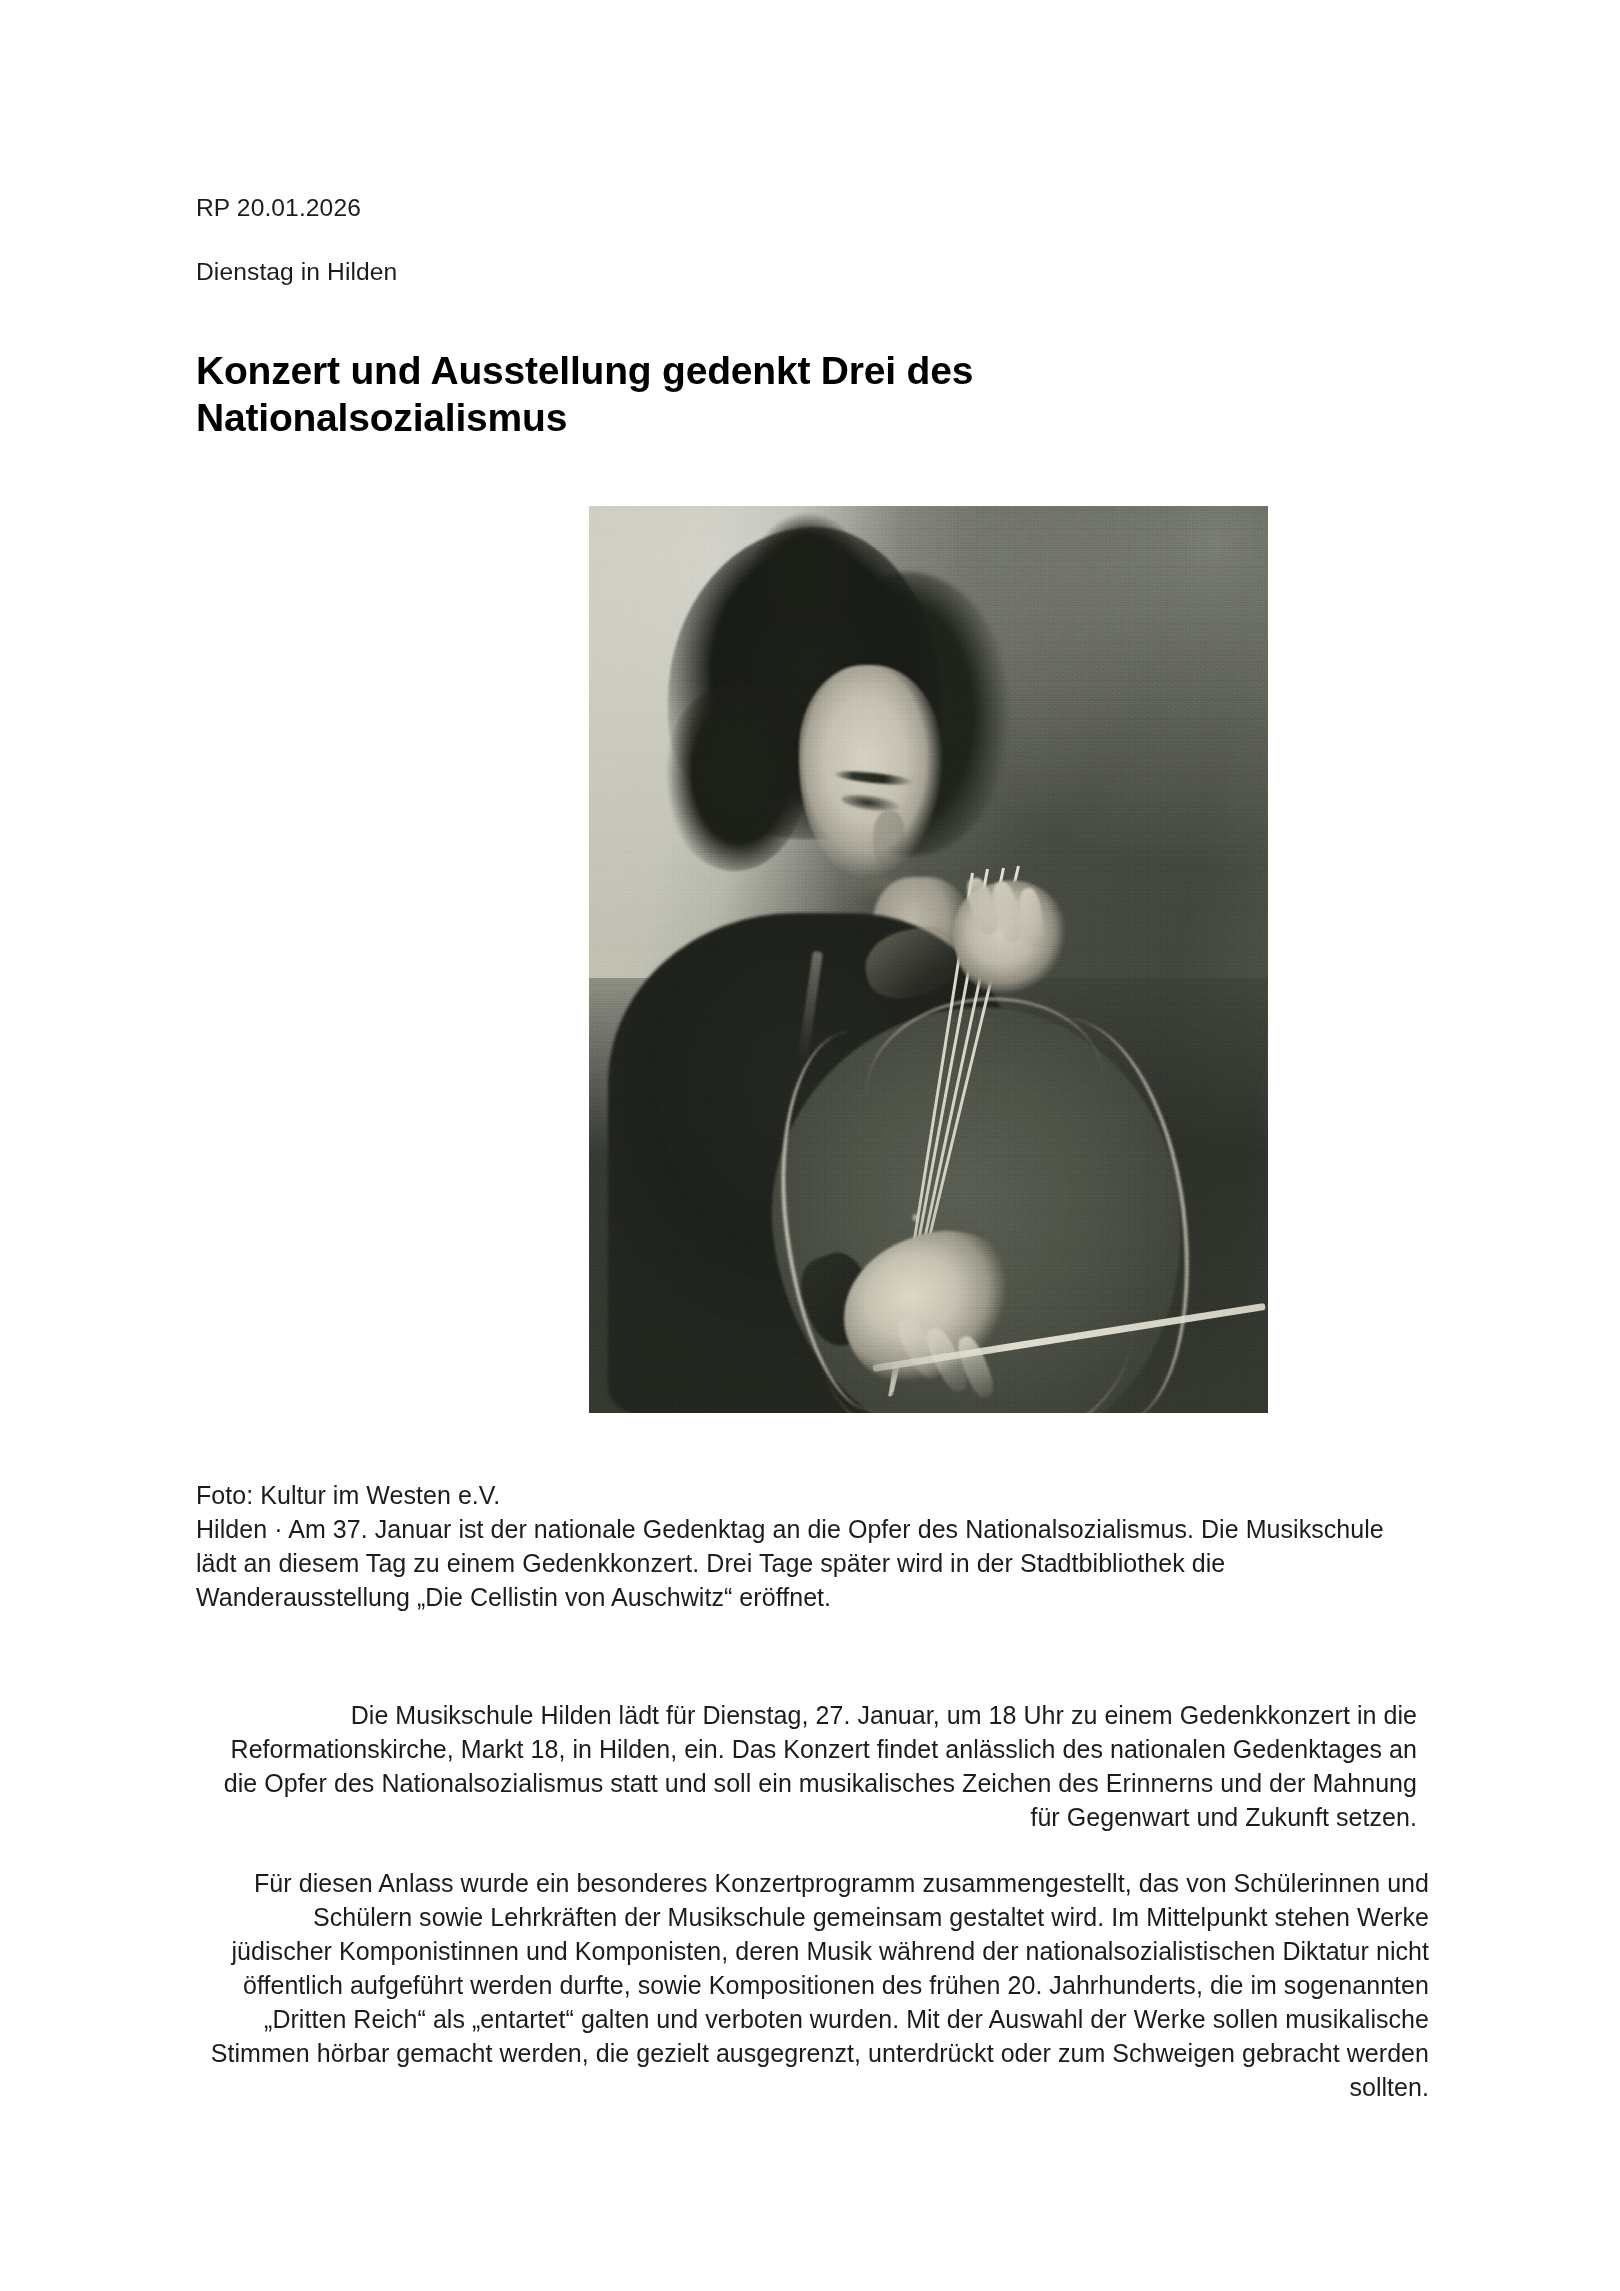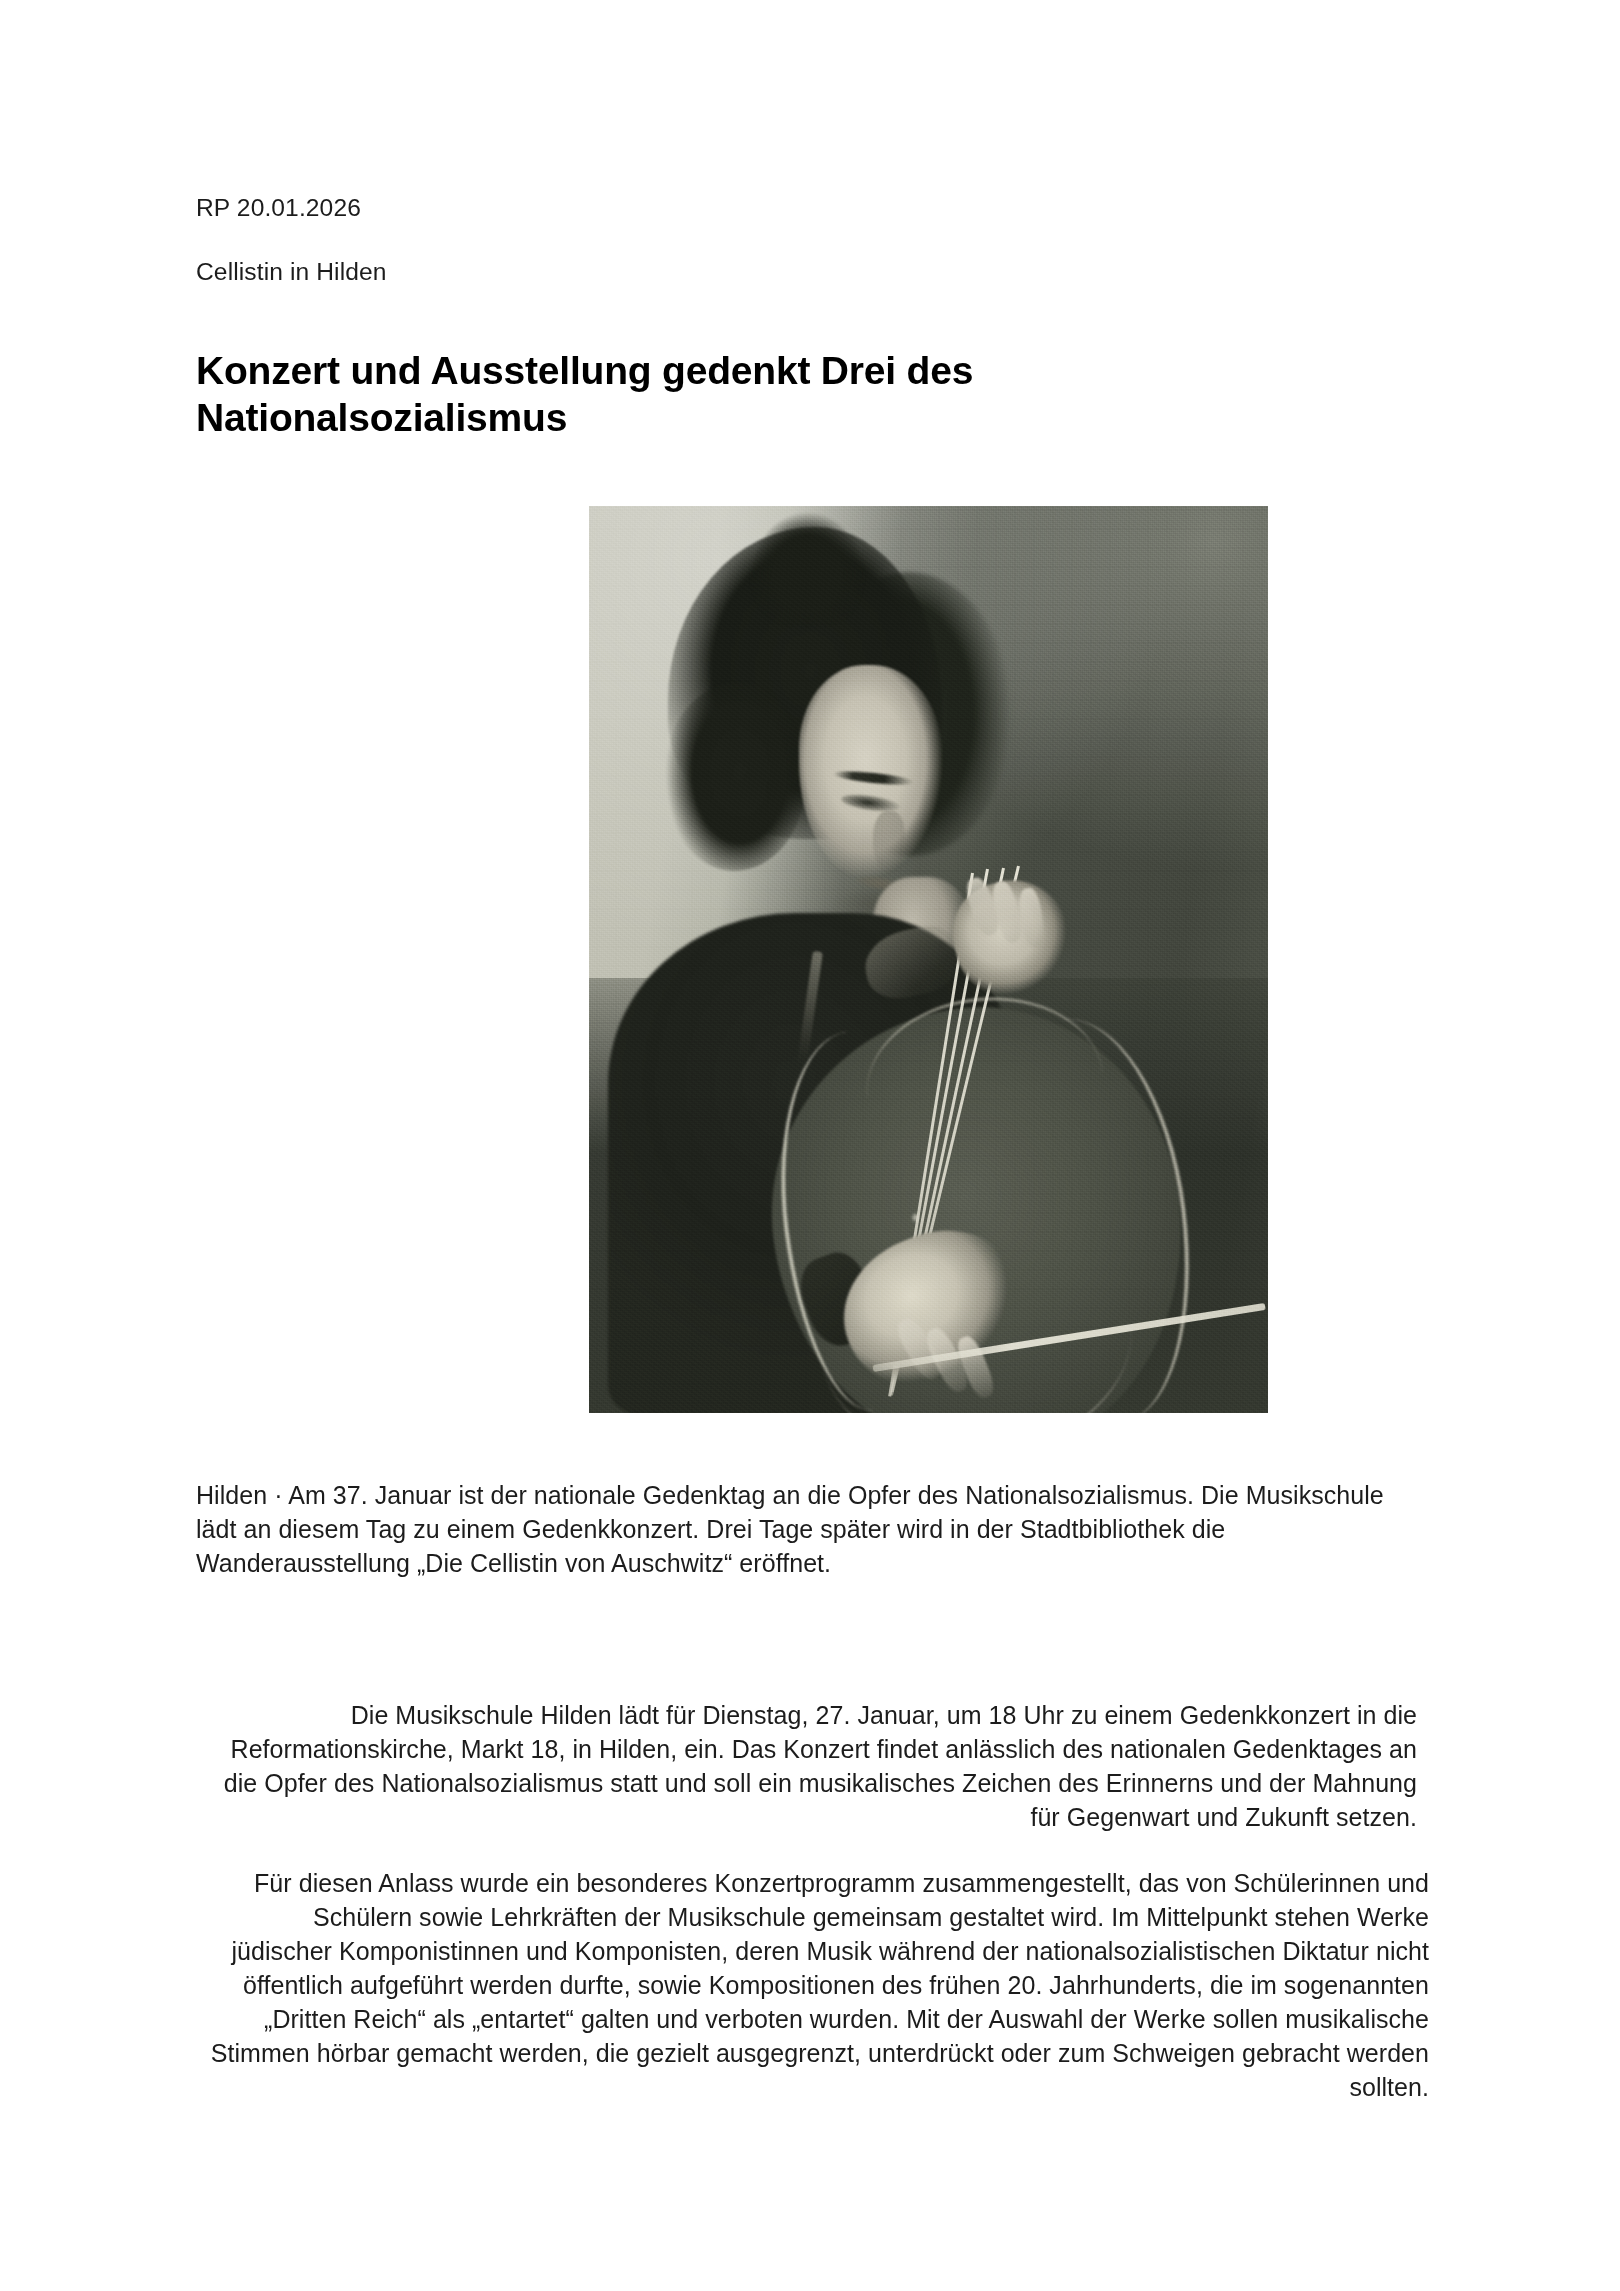--- a/index.html
+++ b/index.html
@@ -387,21 +387,21 @@
   .para-2 { top: 1841px; margin-left: 12px; }
 </style>
 </head>
 <body>
 
 <div class="page">
   <div class="content">
 
     <div class="source-line">RP 20.01.2026</div>
 
-    <div class="kicker">Cellistin in Hilden</div>
+    <div class="kicker">Dienstag in Hilden</div>
 
     <h1 class="headline">Konzert und Ausstellung gedenkt Drei des Nationalsozialismus</h1>
 
     <div class="photo-wrap">
       <div class="photo">
         <div class="bg-base"></div>
         <div class="bg-vign"></div>
         <div class="bg-lower"></div>
 
         <div class="hair-back"></div>
@@ -446,20 +446,21 @@
         <div class="finger" style="left:346px; top:820px; width:24px; height:68px; transform:rotate(-26deg);"></div>
         <div class="finger" style="left:375px; top:829px; width:23px; height:64px; transform:rotate(-22deg);"></div>
         <div class="bow"></div>
 
         <div class="grain"></div>
         <div class="grain2"></div>
       </div>
     </div>
 
     <div class="caption">
+      <div>Foto: Kultur im Westen e.V.</div>
       <div>Hilden · Am 37. Januar ist der nationale Gedenktag an die Opfer des Nationalsozialismus. Die Musikschule lädt an diesem Tag zu einem Gedenkkonzert. Drei Tage später wird in der Stadtbibliothek die Wanderausstellung „Die Cellistin von Auschwitz“ eröffnet.</div>
     </div>
 
     <p class="para para-1">Die Musikschule Hilden lädt für Dienstag, 27. Januar, um 18 Uhr zu einem Gedenkkonzert in die Reformationskirche, Markt 18, in Hilden, ein. Das Konzert findet anlässlich des nationalen Gedenktages an die Opfer des Nationalsozialismus statt und soll ein musikalisches Zeichen des Erinnerns und der Mahnung für Gegenwart und Zukunft setzen.</p>
 
     <p class="para para-2">Für diesen Anlass wurde ein besonderes Konzertprogramm zusammengestellt, das von Schülerinnen und Schülern sowie Lehrkräften der Musikschule gemeinsam gestaltet wird. Im Mittelpunkt stehen Werke jüdischer Komponistinnen und Komponisten, deren Musik während der nationalsozialistischen Diktatur nicht öffentlich aufgeführt werden durfte, sowie Kompositionen des frühen 20. Jahrhunderts, die im sogenannten „Dritten Reich“ als „entartet“ galten und verboten wurden. Mit der Auswahl der Werke sollen musikalische Stimmen hörbar gemacht werden, die gezielt ausgegrenzt, unterdrückt oder zum Schweigen gebracht werden sollten.</p>
 
   </div>
 </div>
 

